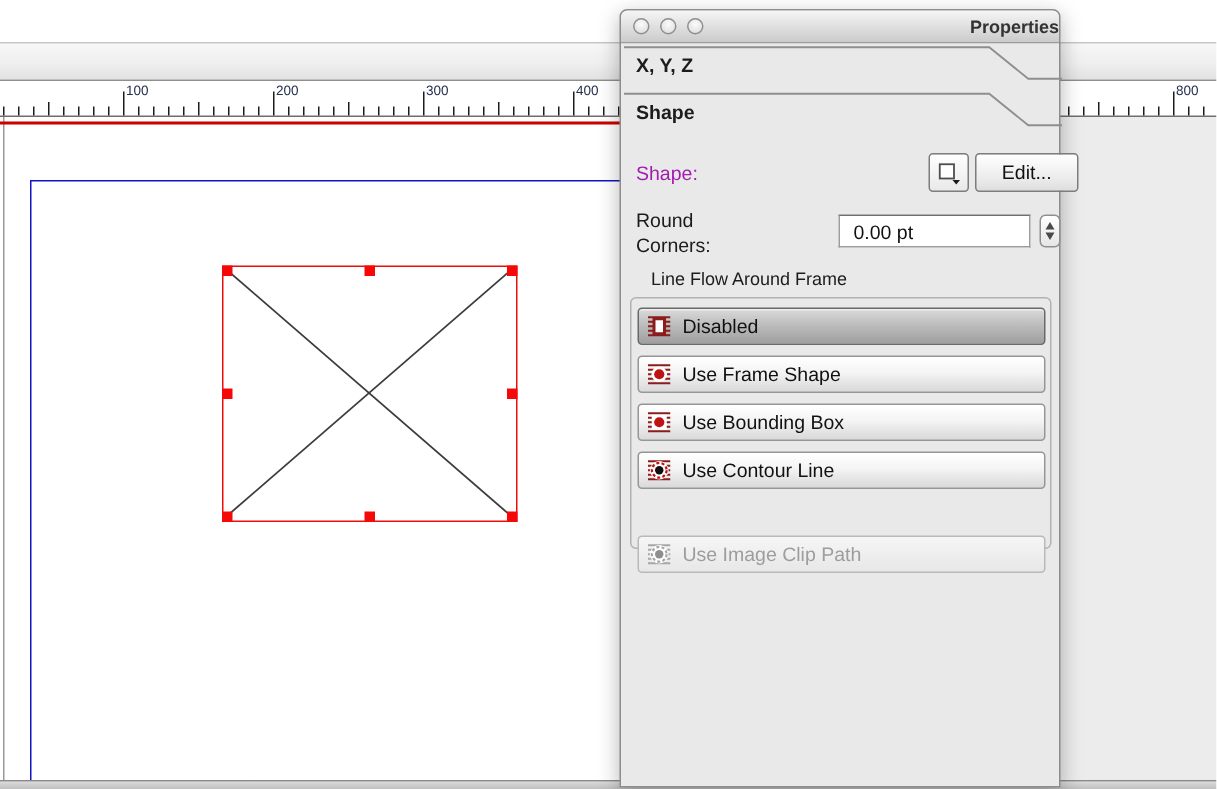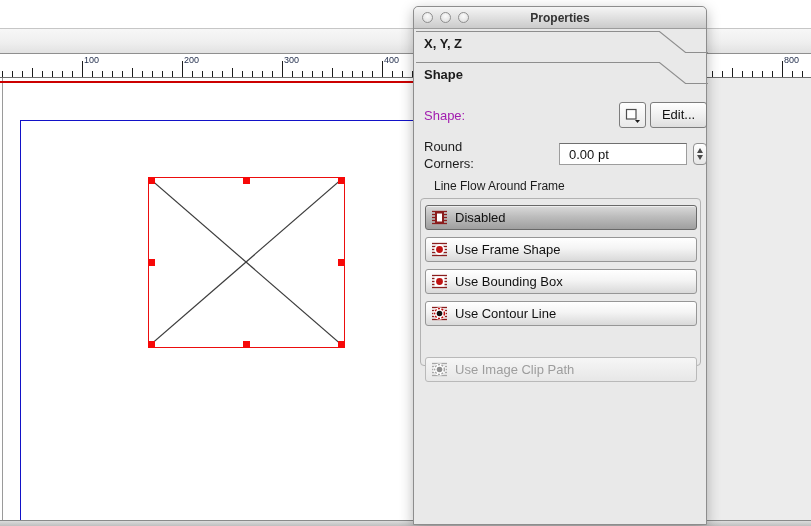--- a/index.html
+++ b/index.html
@@ -39,32 +39,32 @@
   
   .palette { position:absolute; left:413px; top:6px; width:294px; height:519px;
     background:#e9e9e9; border:1px solid #8d8d8d; border-radius:5px 5px 0 0;
     box-shadow:0 4px 14px rgba(0,0,0,0.28); z-index:10; }
   .palette-titlebar { position:absolute; left:0; top:0; width:100%; height:22px;
     background:linear-gradient(#f5f5f5,#dcdcdc 60%,#cbcbcb);
     border-bottom:1px solid #9c9c9c; border-radius:5px 5px 0 0; }
   .traffic-light { position:absolute; top:5px; width:11px; height:11px; border-radius:50%;
     border:1px solid #8f8f8f; background:radial-gradient(circle at 50% 35%, #fbfbfb, #dadada); }
   .tl-close{left:8px} .tl-min{left:26px} .tl-zoom{left:44px}
-  .palette-title { position:absolute; left:0; top:4px; width:100%; text-align:center;
+  .palette-title { position:absolute; left:0; top:4px; width:100%; text-align:right;
     font-size:12px; font-weight:700; color:#333333; }
 
   .tab-header { position:absolute; left:0; width:294px; height:31px; }
   .tab-header-1 { top:23px; } .tab-header-2 { top:54px; }
   .tab-label { position:absolute; left:10px; top:6px; font-size:13px; font-weight:700; color:#1c1c1c; }
 
   .shape-row-label { position:absolute; left:10px; top:101px; font-size:13px; color:#a21caf; }
   .shape-select-btn { position:absolute; left:205px; top:95px; width:27px; height:26px;
     background:linear-gradient(#ffffff,#e9e9e9); border:1px solid #7d7d7d; border-radius:3px; }
   .shape-select-btn svg { position:absolute; left:5px; top:5px; }
-  .edit-btn { position:absolute; left:236px; top:95px; width:57px; height:26px;
+  .edit-btn { position:absolute; left:236px; top:95px; width:69px; height:26px;
     background:linear-gradient(#ffffff,#eaeaea 70%,#dedede); border:1px solid #7d7d7d; border-radius:3px;
     font-size:13px; color:#111; font-family:"Liberation Sans",sans-serif; text-align:center; line-height:24px; }
 
   .round-label { position:absolute; left:10px; top:131px; font-size:13px; color:#1c1c1c; line-height:17px; }
   .round-input { position:absolute; left:145px; top:136px; width:128px; height:22px;
     border:1px solid #9d9d9d; border-top-color:#6f6f6f; background:#ffffff;
     font-size:13px; color:#111; padding:0 12px 0 9px; font-family:"Liberation Sans",sans-serif; }
   .spinner { position:absolute; left:279px; top:136px; width:14px; height:22px;
     background:linear-gradient(#ffffff,#e6e6e6); border:1px solid #8f8f8f; border-radius:4px; }
   .spin-up { position:absolute; left:3px; top:4px; width:0; height:0;

